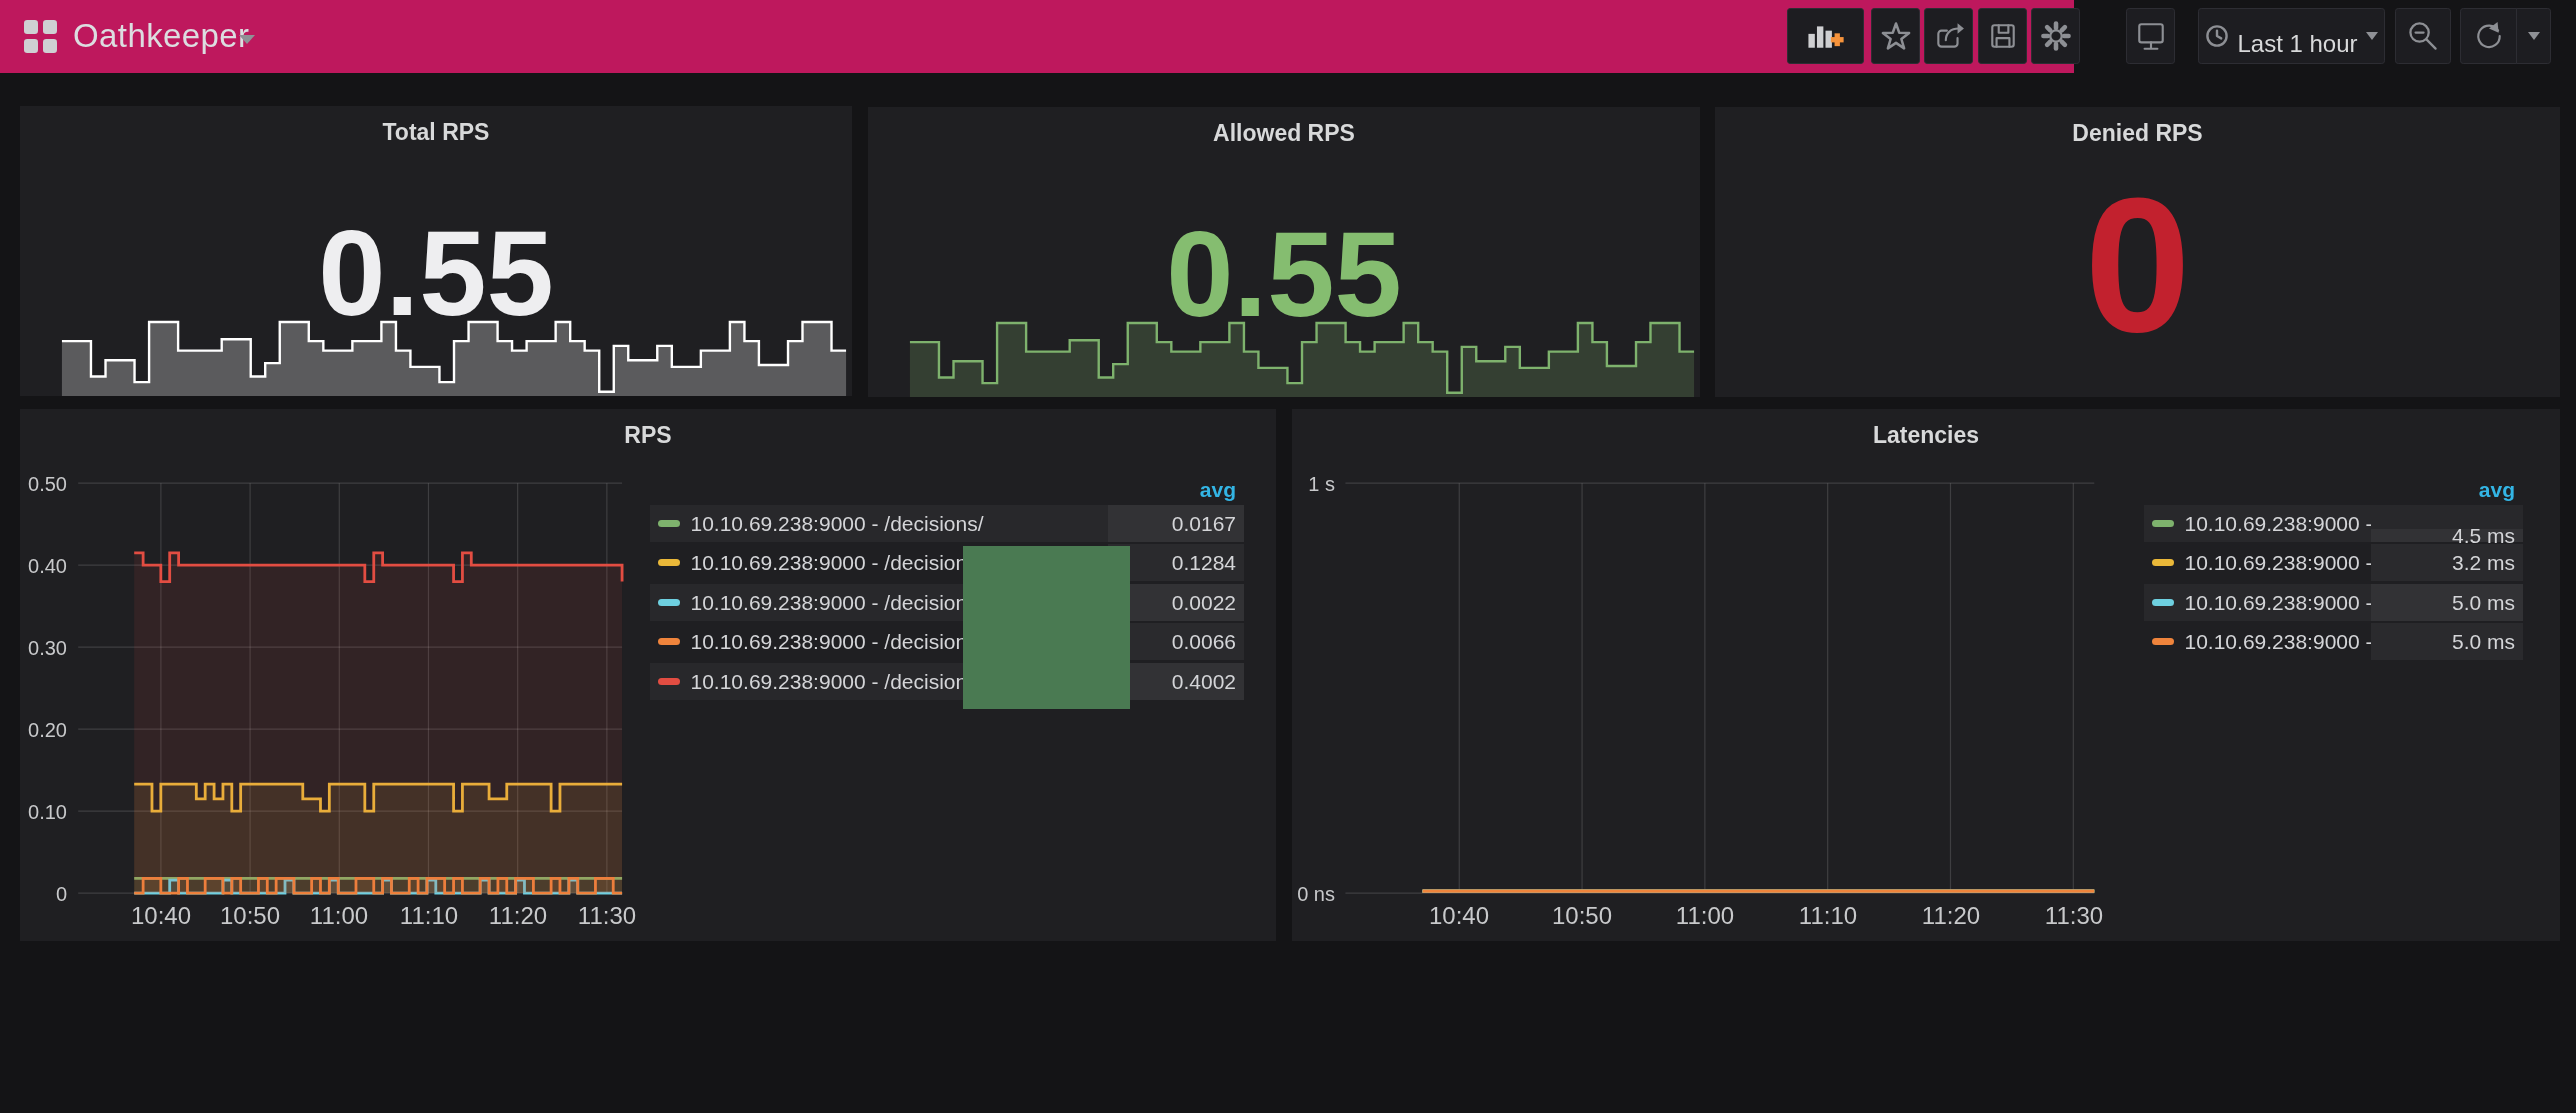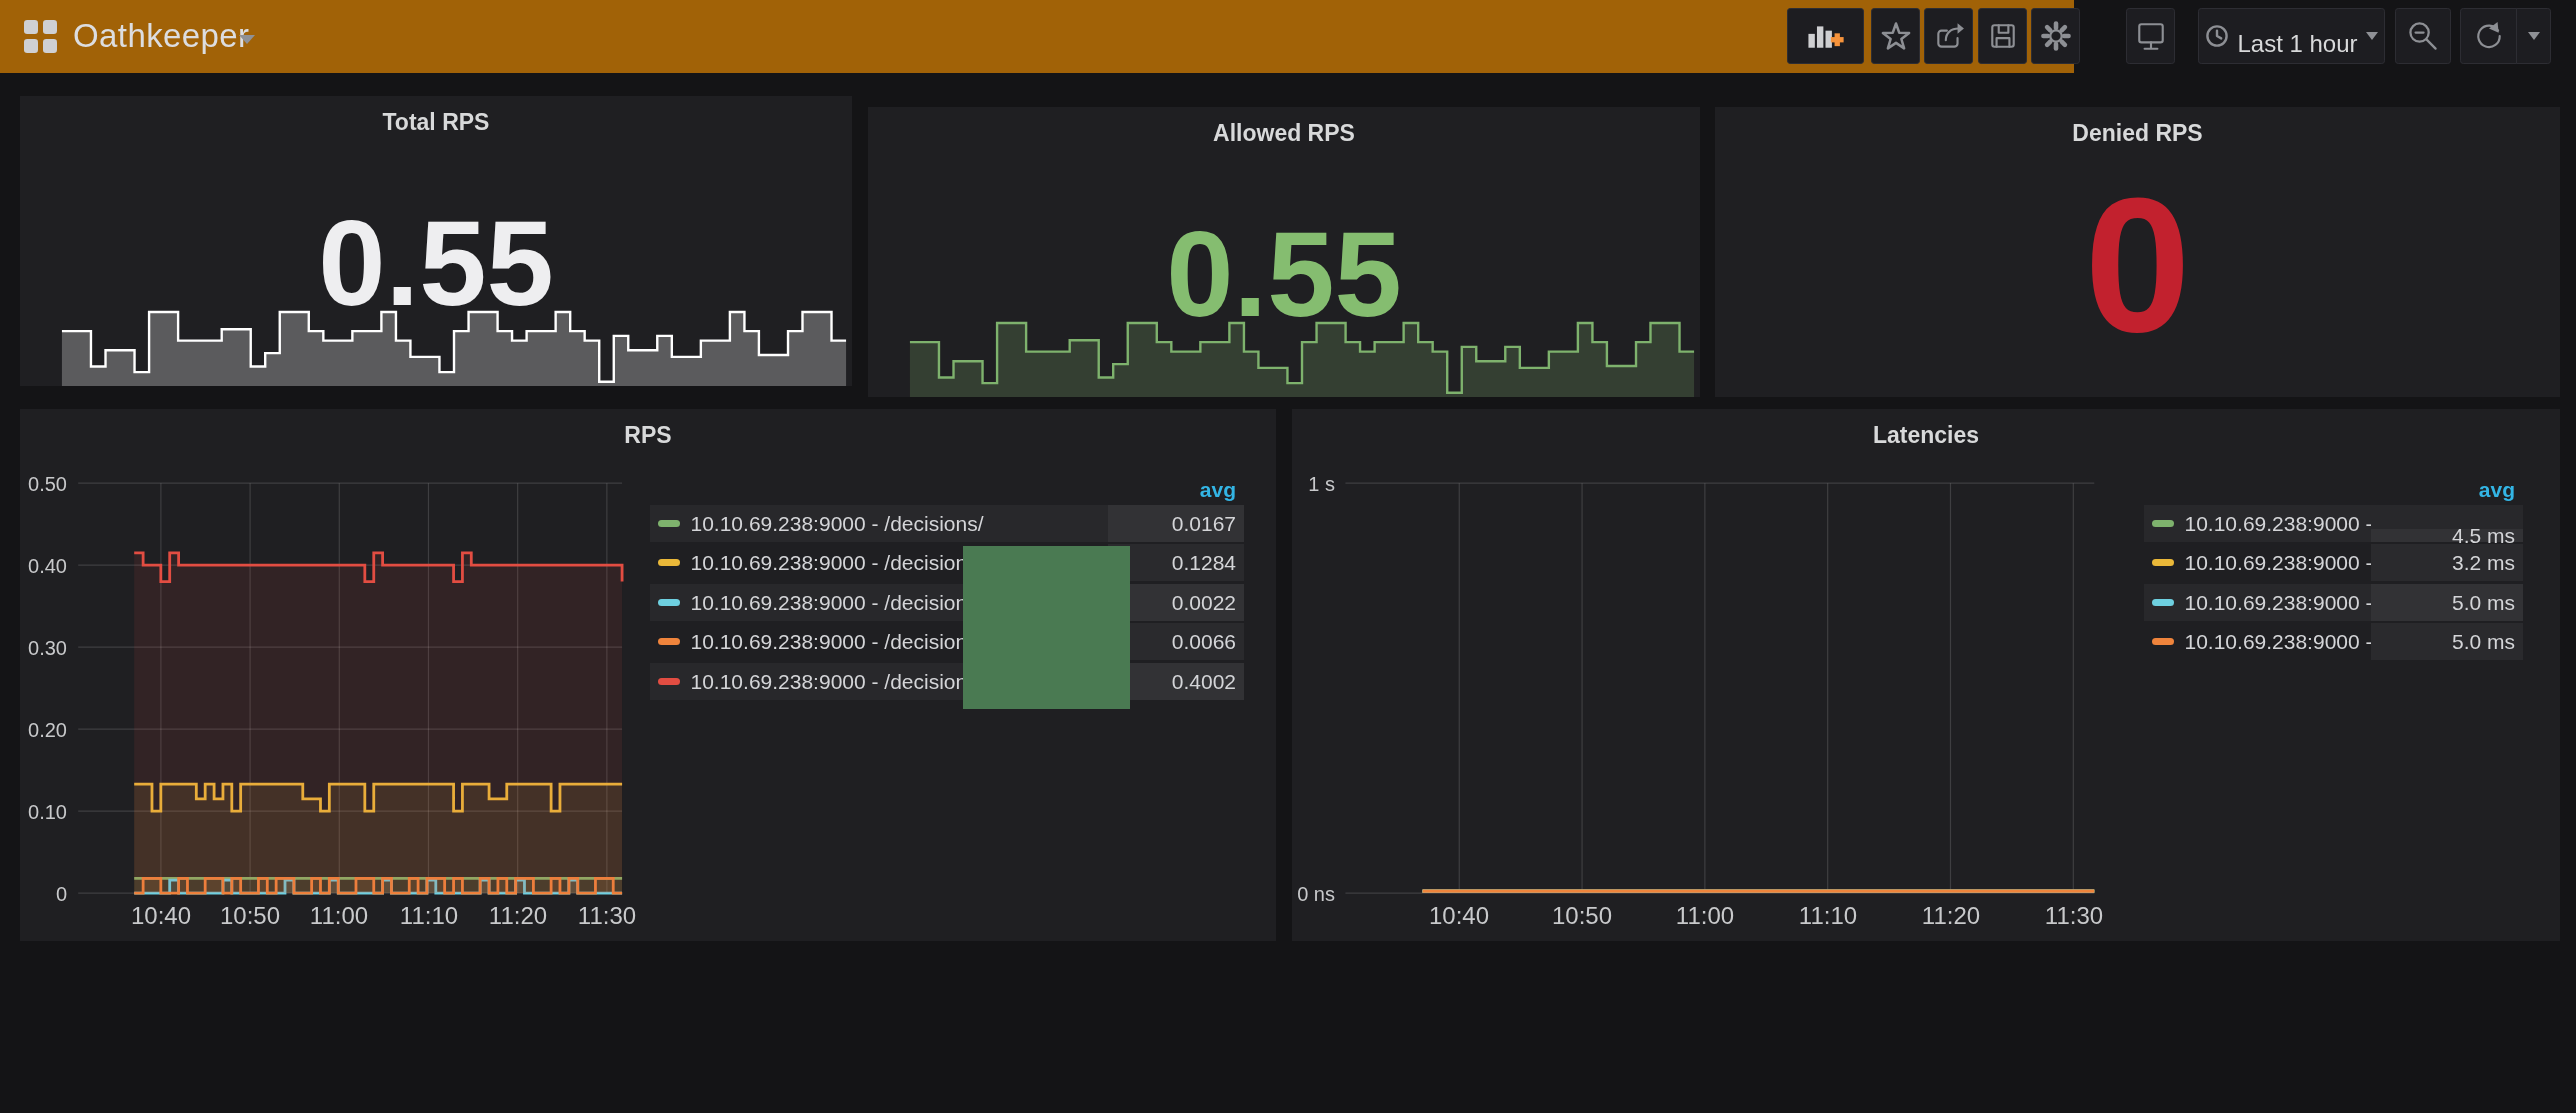--- a/index.html
+++ b/index.html
@@ -1,34 +1,34 @@
 <!DOCTYPE html>
 <html style="font-size:12.8px"><head>
 <meta charset="utf-8">
 <style>
   html,body{margin:0;padding:0;}
   body{width:2576px;height:1113px;background:#141416;font-family:"Liberation Sans",sans-serif;position:relative;overflow:hidden;}
   
-  .navbar{position:absolute;left:0;top:0;width:2074px;height:73px;background:#a16207;}
+  .navbar{position:absolute;left:0;top:0;width:2074px;height:73px;background:#be185d;}
   .app-grid{position:absolute;left:24px;top:20px;width:33px;height:33px;}
   .app-grid i{position:absolute;width:14.4px;height:13.6px;background:#cfd0d3;border-radius:3.2px;}
   .app-grid i:nth-child(1){left:0;top:0;}
   .app-grid i:nth-child(2){right:0;top:0;}
   .app-grid i:nth-child(3){left:0;bottom:0;}
   .app-grid i:nth-child(4){right:0;bottom:0;}
   .nav-title{position:absolute;left:73px;top:16.7px;font-size:33px;font-weight:500;color:#dcdde0;letter-spacing:0.4px;}
   .caret{width:0;height:0;border-left:8px solid transparent;border-right:8px solid transparent;border-top:9.6px solid #8f9196;display:inline-block;}
   .title-caret{position:absolute;left:239px;top:35px;}
   .btn{position:absolute;top:8px;height:56px;background:#1d1d21;border:0.8px solid #2d2d33;border-radius:3.2px;box-sizing:border-box;display:flex;align-items:center;justify-content:center;cursor:pointer;}
   .btn svg{display:block;}
   .icon-stroke{stroke:#8d8f94;fill:none;stroke-width:2;stroke-linecap:round;stroke-linejoin:round;}
   .tp-label{font-size:24px;color:#d8d9da;margin:16px 8px 0 8px;}
   
   .panel{position:absolute;background:#1f1f22;}
-  #p1{left:20px;top:96px;width:832px;height:290px;}
+  #p1{left:20px;top:106px;width:832px;height:290px;}
   #p2{left:868px;top:107px;width:832px;height:290px;}
   #p3{left:1715px;top:107px;width:845px;height:290px;}
   #p4{left:20px;top:409px;width:1256px;height:532px;}
   #p5{left:1292px;top:409px;width:1268px;height:532px;}
   .panel-title{position:absolute;top:12.8px;left:0;right:0;text-align:center;font-size:23px;font-weight:600;color:#d8d9da;cursor:pointer;}
   .stat-value{position:absolute;left:0;right:0;text-align:center;font-weight:700;line-height:1;}
   #p1 .stat-value{top:107px;font-size:121px;color:#eeeef0;}
   #p2 .stat-value{top:107px;font-size:121px;color:#85bd70;}
   #p3 .stat-value{top:62px;font-size:191px;color:#c2212e;}
   .spark{position:absolute;left:41px;bottom:0;}

